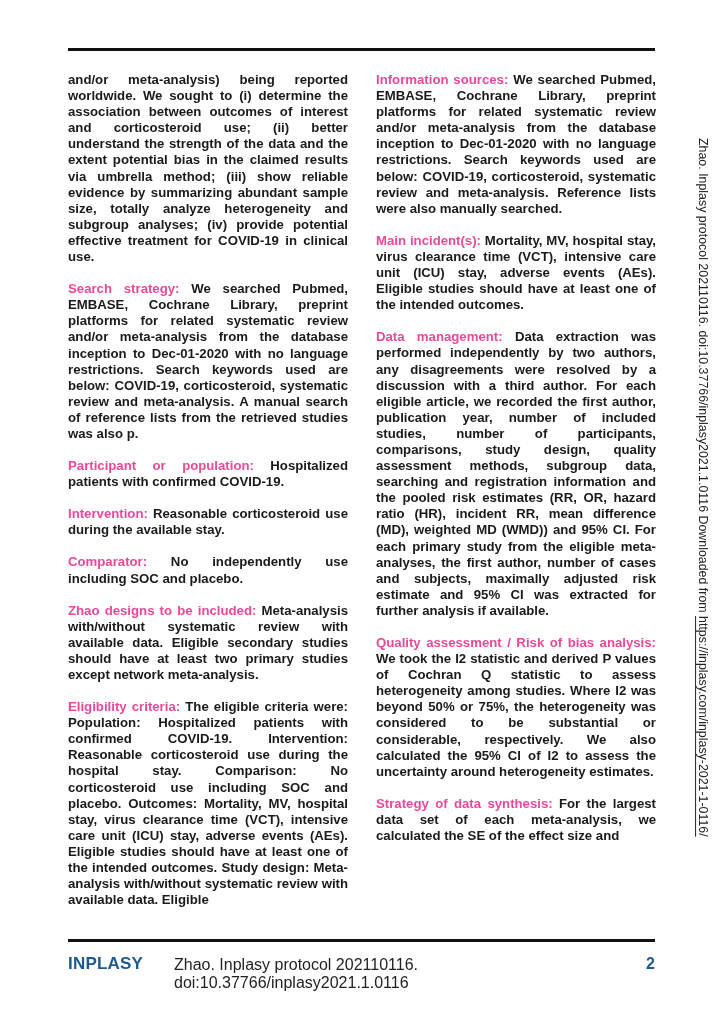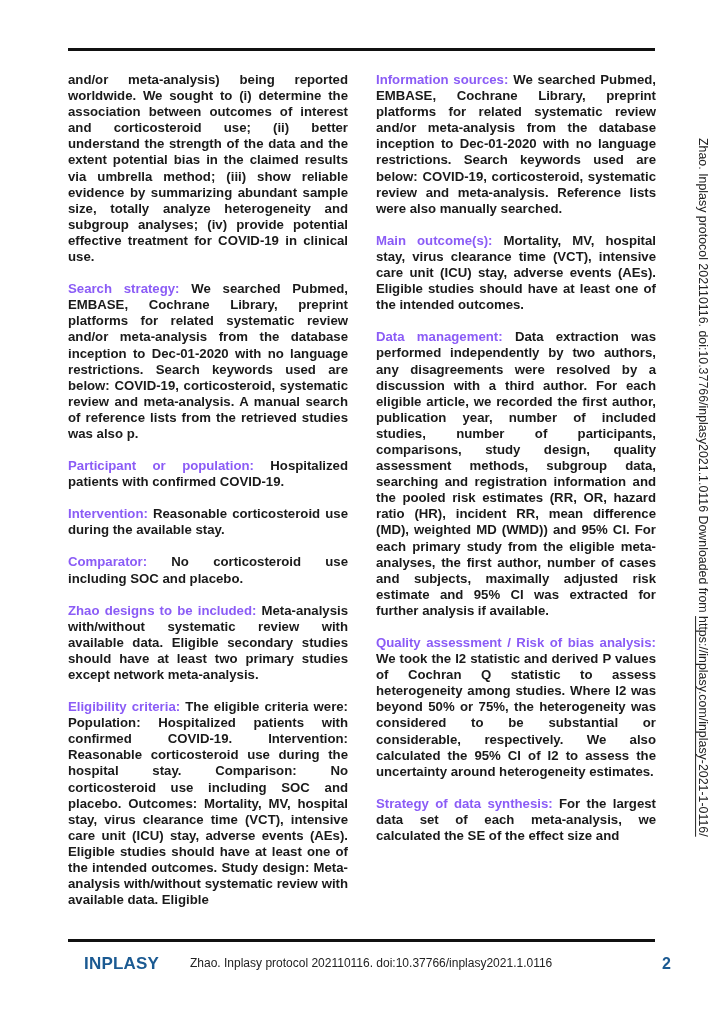--- a/index.html
+++ b/index.html
@@ -15,33 +15,33 @@
     position: absolute; left: 68px; top: 939px; width: 587px; height: 3px; background: #111;
   }
   .col {
     position: absolute; top: 72px; width: 280px;
     font-size: 13.2px; line-height: 16.1px; font-weight: bold;
     text-align: justify; color: #1a1a1a;
   }
   .col-left { left: 68px; }
   .col-right { left: 376px; }
   .col p { margin: 0 0 16px 0; }
-  .label { color: #8b5cf6; }
+  .label { color: #ec4899; }
   .section-heading {
     color: #1b5a92; font-weight: bold; font-size: 13.4px; margin: 0 0 16px 0;
   }
   .footer {
-    position: absolute; top: 954px; left: 84px; width: 587px; height: 24px; text-decoration: underline;
+    position: absolute; top: 954px; left: 68px; width: 587px; height: 24px; text-decoration: underline;
   }
   .footer-brand {
     position: absolute; left: 0; top: 0; font-size: 17px; font-weight: bold; color: #1b5a92;
     letter-spacing: 0.2px;
   }
   .footer-citation {
-    position: absolute; left: 106px; top: 2px; font-size: 12px; color: #222; font-weight: normal;
+    position: absolute; left: 106px; top: 2px; font-size: 16px; color: #222; font-weight: normal;
   }
   .footer-page {
     position: absolute; right: 0; top: 1px; font-size: 16px; font-weight: bold; color: #1b5a92;
   }
   .side-note {
     position: absolute; left: 696px; top: 138px;
     writing-mode: vertical-rl;
     font-size: 12.4px; color: #222; white-space: nowrap;
   }
   .side-note .side-link {
@@ -51,28 +51,28 @@
 </head>
 <body>
 
 <div class="rule-top"></div>
 
 <div class="col col-left">
   <p>and/or meta-analysis) being reported worldwide. We sought to (i) determine the association between outcomes of interest and corticosteroid use; (ii) better understand the strength of the data and the extent potential bias in the claimed results via umbrella method; (iii) show reliable evidence by summarizing abundant sample size, totally analyze heterogeneity and subgroup analyses; (iv) provide potential effective treatment for COVID-19 in clinical use.</p>
   <p><span class="label">Search strategy:</span><span> We searched Pubmed, EMBASE, Cochrane Library, preprint platforms for related systematic review and/or meta-analysis from the database inception to Dec-01-2020 with no language restrictions. Search keywords used are below: COVID-19, corticosteroid, systematic review and meta-analysis. A manual search of reference lists from the retrieved studies was also p.</span></p>
   <p><span class="label">Participant or population:</span><span> Hospitalized patients with confirmed COVID-19.</span></p>
   <p><span class="label">Intervention:</span><span> Reasonable corticosteroid use during the available stay.</span></p>
-  <p><span class="label">Comparator:</span><span> No corticosteroid use including SOC and placebo.</span></p>
+  <p><span class="label">Comparator:</span><span> No independently use including SOC and placebo.</span></p>
   <p><span class="label">Zhao designs to be included:</span><span> Meta-analysis with/without systematic review with available data. Eligible secondary studies should have at least two primary studies except network meta-analysis.</span></p>
   <p><span class="label">Eligibility criteria:</span><span> The eligible criteria were: Population: Hospitalized patients with confirmed COVID-19. Intervention: Reasonable corticosteroid use during the hospital stay. Comparison: No corticosteroid use including SOC and placebo. Outcomes: Mortality, MV, hospital stay, virus clearance time (VCT), intensive care unit (ICU) stay, adverse events (AEs). Eligible studies should have at least one of the intended outcomes. Study design: Meta-analysis with/without systematic review with available data. Eligible</span></p>
 </div>
 
 <div class="col col-right">
   <p><span class="label">Information sources:</span><span> We searched Pubmed, EMBASE, Cochrane Library, preprint platforms for related systematic review and/or meta-analysis from the database inception to Dec-01-2020 with no language restrictions. Search keywords used are below: COVID-19, corticosteroid, systematic review and meta-analysis. Reference lists were also manually searched.</span></p>
-  <p><span class="label">Main outcome(s):</span><span> Mortality, MV, hospital stay, virus clearance time (VCT), intensive care unit (ICU) stay, adverse events (AEs). Eligible studies should have at least one of the intended outcomes.</span></p>
+  <p><span class="label">Main incident(s):</span><span> Mortality, MV, hospital stay, virus clearance time (VCT), intensive care unit (ICU) stay, adverse events (AEs). Eligible studies should have at least one of the intended outcomes.</span></p>
   <p><span class="label">Data management:</span><span> Data extraction was performed independently by two authors, any disagreements were resolved by a discussion with a third author. For each eligible article, we recorded the first author, publication year, number of included studies, number of participants, comparisons, study design, quality assessment methods, subgroup data, searching and registration information and the pooled risk estimates (RR, OR, hazard ratio (HR), incident RR, mean difference (MD), weighted MD (WMD)) and 95% CI. For each primary study from the eligible meta-analyses, the first author, number of cases and subjects, maximally adjusted risk estimate and 95% CI was extracted for further analysis if available.</span></p>
   <p><span class="label">Quality assessment / Risk of bias analysis:</span><span> We took the I2 statistic and derived P values of Cochran Q statistic to assess heterogeneity among studies. Where I2 was beyond 50% or 75%, the heterogeneity was considered to be substantial or considerable, respectively. We also calculated the 95% CI of I2 to assess the uncertainty around heterogeneity estimates.</span></p>
   <p><span class="label">Strategy of data synthesis:</span><span> For the largest data set of each meta-analysis, we calculated the SE of the effect size and</span></p>
 </div>
 
 <div class="rule-bottom"></div>
 
 <div class="footer">
   <span class="footer-brand">INPLASY</span>
   <span class="footer-citation">Zhao. Inplasy protocol 202110116. doi:10.37766/inplasy2021.1.0116</span>

